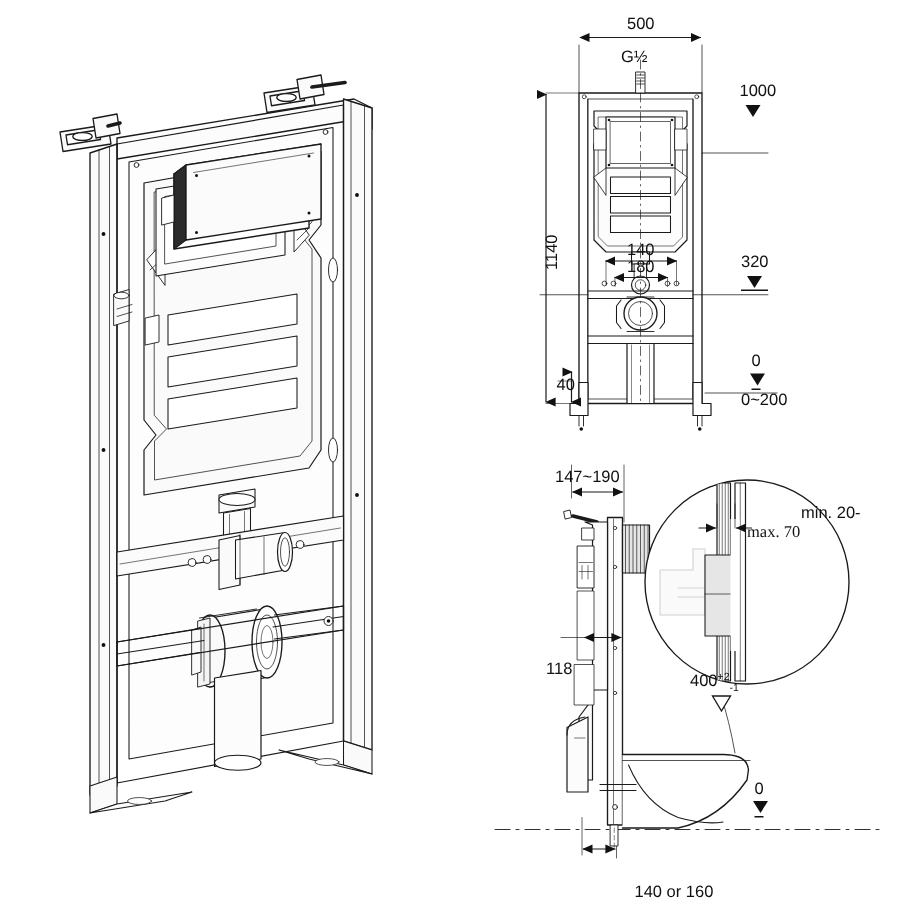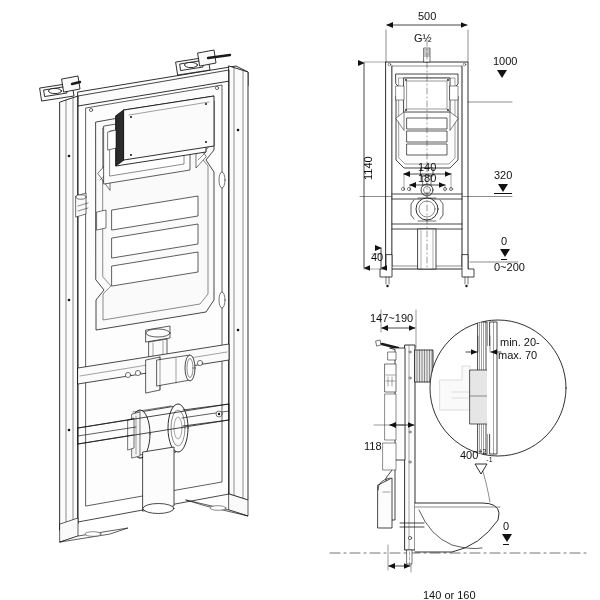--- a/index.html
+++ b/index.html
@@ -371,16 +371,16 @@
   <div class="lbl" style="left:460px;top:448px;"><span>400</span><span class="sup">+2</span><span class="sub">-1</span></div>
   <svg width="16" height="12" style="position:absolute;left:473px;top:463px;">
       <path d="M2,1 L14,1 L8,11 Z" fill="#fff" stroke="#1a1a1a" stroke-width="0.9"></path>
     </svg>
 
   <div class="lbl u" style="left:503px;top:520px;">0</div>
   <div class="tri-down" style="left:502px;top:534px;"></div>
 
   <div class="lbl" style="left:423px;top:553px;margin-top:36px;">140 or 160</div>
 
-  <div class="lbl" style="left:488px;top:336px;padding-left:12px;">min. 20-</div>
-  <div class="lbl" style="left:498px;top:349px;">max. 70</div>
+  <div class="lbl" style="left:522px;top:336px;padding-left:12px;">min. 20-</div>
+  <div class="lbl" style="left:498px;top:349px;font-family:Liberation Serif, serif;">max. 70</div>
 
 </div>
 
 </body></html>

